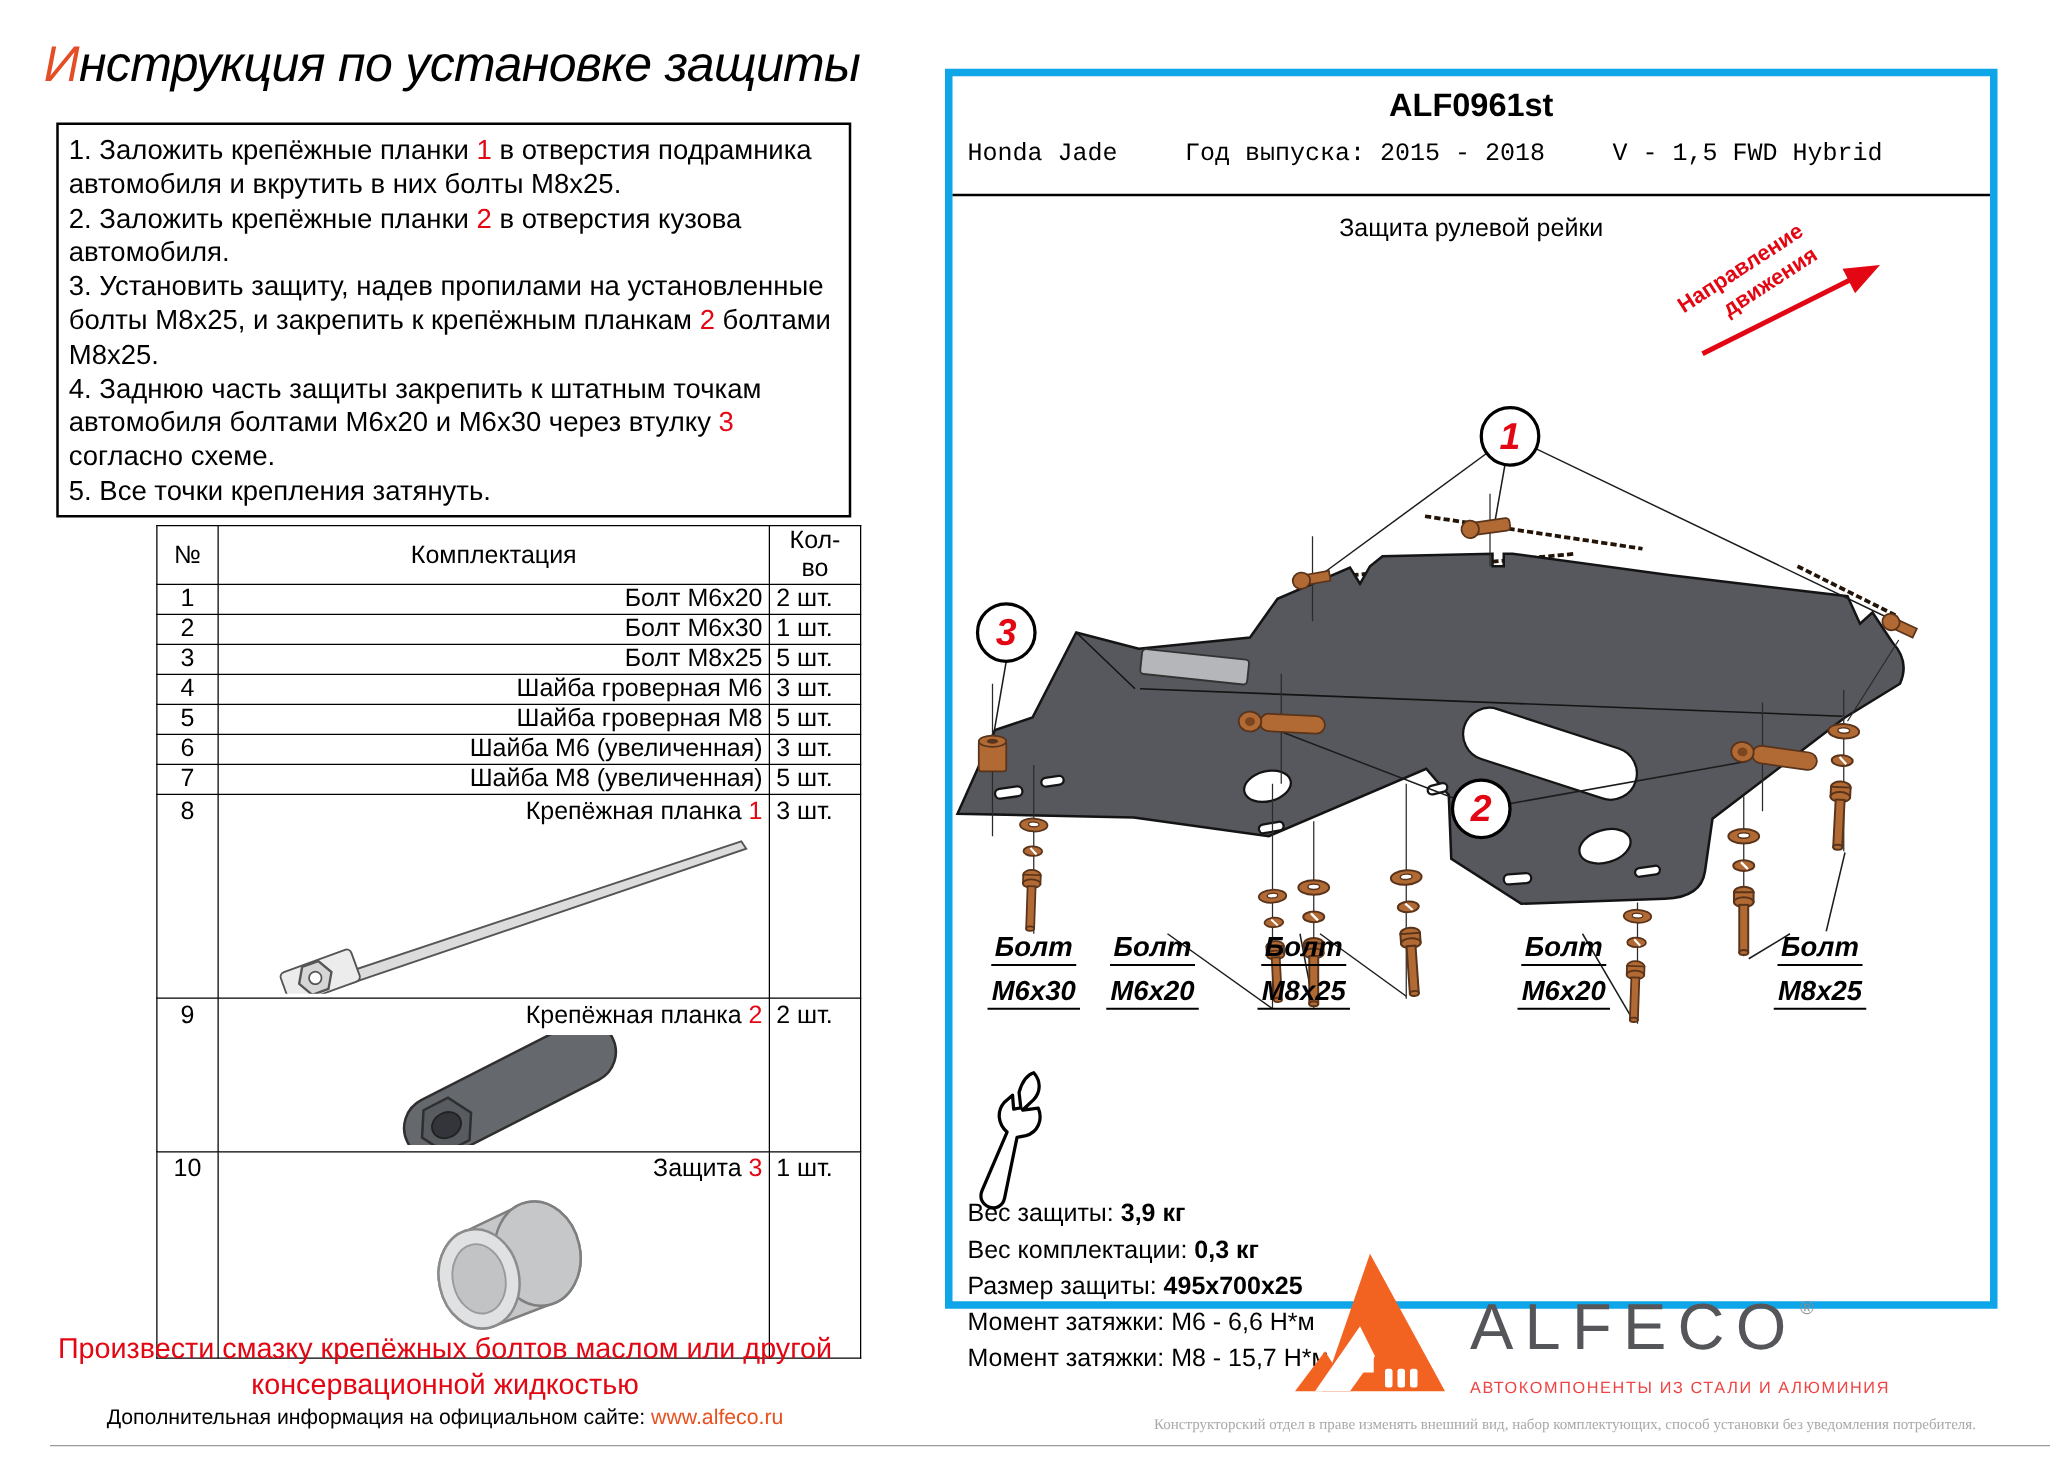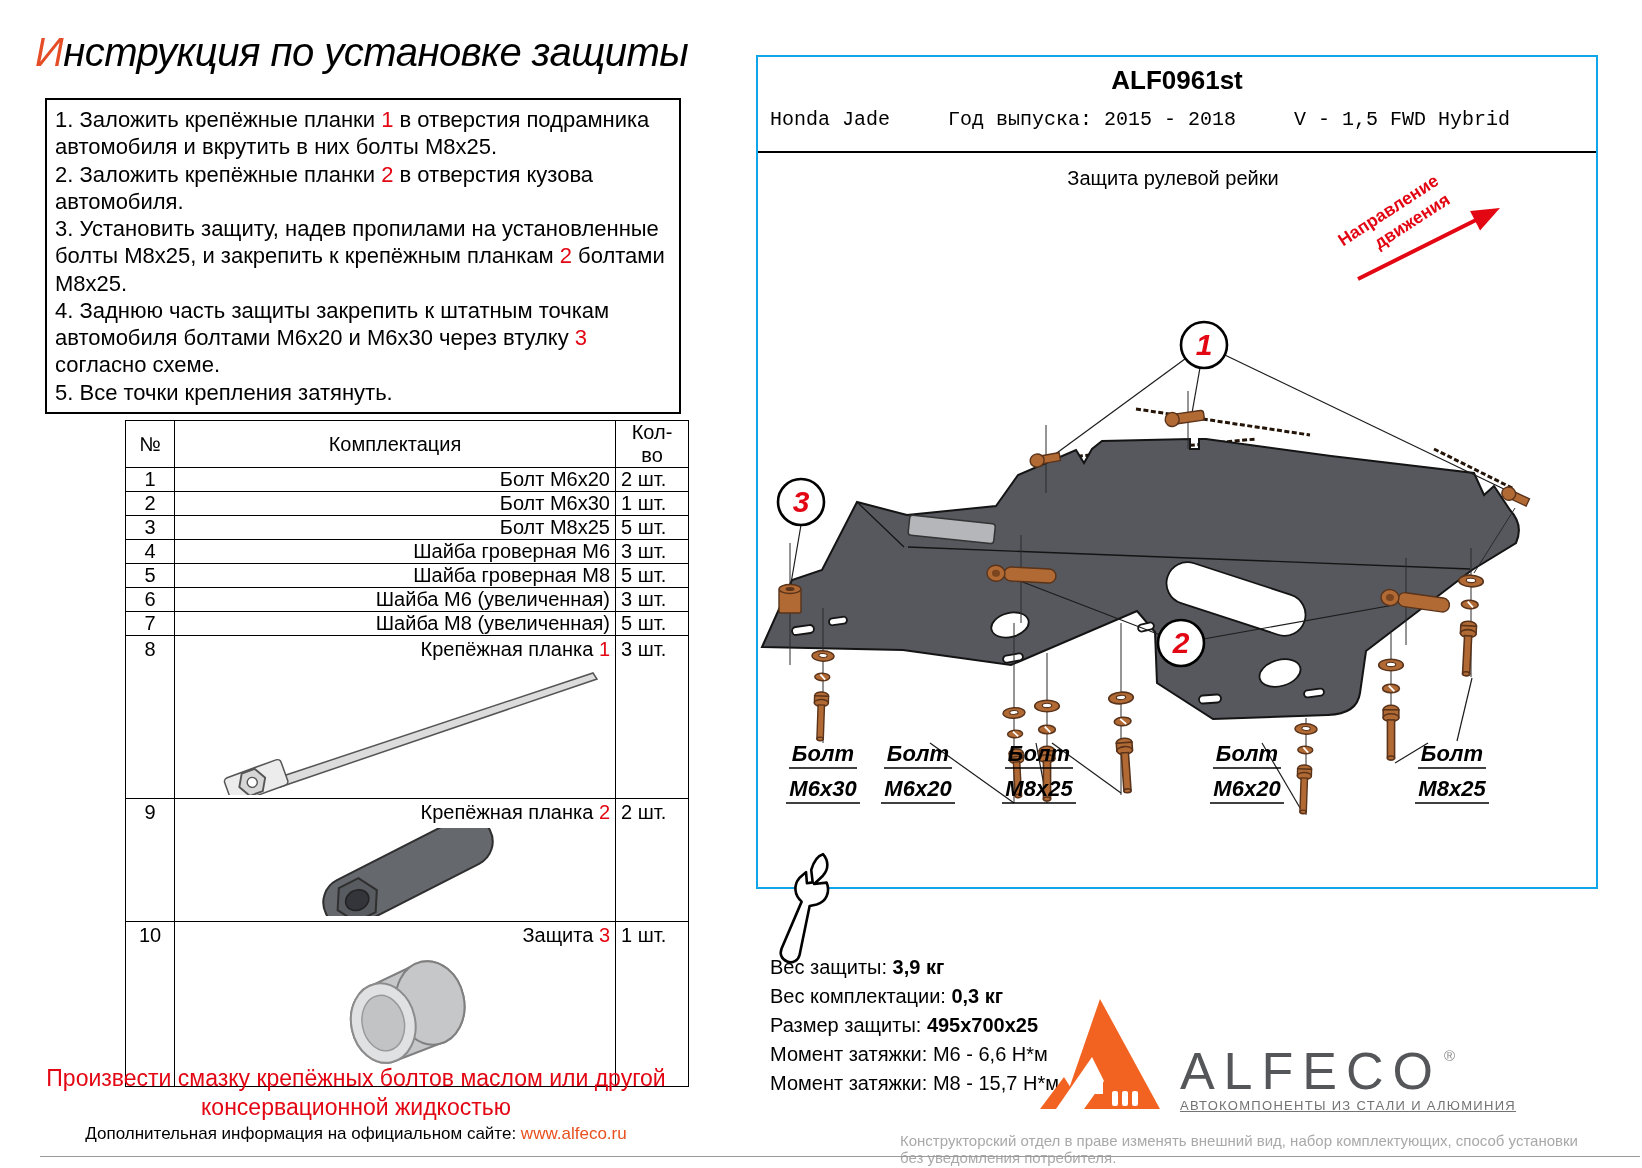--- a/index.html
+++ b/index.html
@@ -16,42 +16,42 @@
   .col-num{width:38px;text-align:center;}
   .col-name{width:362px;text-align:right;}
   .col-qty{width:62px;text-align:left;}
   .r-std td{height:23px;}
   .img-row td{vertical-align:top;padding-top:2px;}
   .pimg{display:block;margin:4px auto 0 auto;}
   .note-red{position:absolute;left:45px;top:1064px;width:622px;text-align:center;color:#e30613;font-size:23px;line-height:1.25;}
   .footer-line{position:absolute;left:45px;top:1124px;width:622px;text-align:center;font-size:17px;}
   .footer-link{color:#e8501e;text-decoration:none;}
   
-  .panel{position:absolute;left:756px;top:55px;width:842px;height:834px;border:2px solid #0ea5e9;box-sizing:border-box;}
+  .panel{position:absolute;left:756px;top:55px;width:842px;height:992px;border:6px solid #0ea5e9;box-sizing:border-box;}
   .panel-header{height:88px;border-bottom:2px solid #000;box-sizing:border-box;}
   .panel-code{text-align:center;font-size:26px;font-weight:bold;margin-top:8px;}
   .panel-info{display:flex;justify-content:space-between;font-size:20px;margin-top:12px;padding:0 86px 0 12px;font-family:Liberation Mono, monospace;}
   .panel-body{position:relative;height:982px;}
   svg.diagram{position:absolute;left:0;top:0;}
   svg text{font-family:"Liberation Sans",sans-serif;}
   .cu{fill:#b26a35;stroke:#59331a;stroke-width:1.4;}
   .lead{stroke:#1c1c1c;stroke-width:1.2;fill:none;}
   .axis{stroke:#2a2a2a;stroke-width:1;fill:none;}
   .hole{fill:#ffffff;stroke:#141414;stroke-width:1.8;}
   .bolt-label{font-size:22px;font-style:italic;font-weight:600;text-anchor:middle;fill:#000;}
   .ul{stroke:#000;stroke-width:1.6;}
   .specs{position:absolute;left:12px;top:800px;font-size:20px;line-height:29px;}
   .spec-value.b{font-weight:bold;}
   .logo{position:absolute;right:80px;bottom:22px;display:flex;align-items:flex-end;}
   .logo-text{margin-left:16px;}
   .logo-word-row{display:flex;align-items:flex-start;}
   .logo-word{font-size:52px;font-weight:normal;color:#55565a;letter-spacing:9px;line-height:0.95;}
   .logo-reg{font-size:15px;color:#8a8b8d;margin-left:2px;}
-  .logo-tag{font-size:13px;color:#737373;letter-spacing:1.3px;margin-top:2px;text-decoration:underline;}
-  .disclaimer{position:absolute;top:1132px;left:900px;width:704px;text-align:left;font-size:15px;color:#a9a9a9;}
+  .logo-tag{font-size:13px;color:#ef4444;letter-spacing:1.3px;margin-top:15px;}
+  .disclaimer{position:absolute;top:1132px;left:900px;width:704px;text-align:center;font-size:12px;color:#a9a9a9;font-family:Liberation Serif, serif;}
   .bottom-rule{position:absolute;top:1156px;left:40px;width:1600px;border-top:1.5px solid #9b9b9b;}
 </style>
 </head>
 <body>
 
 <div class="doc-title"><span style="color: rgb(228, 77, 38);">И</span><span>нструкция по установке защиты</span></div>
 
 <div class="instr-box">
   <div><span>1. Заложить крепёжные планки </span><span style="color: rgb(227, 6, 19);">1</span><span> в отверстия подрамника автомобиля и вкрутить в них болты М8х25.</span></div>
   <div><span>2. Заложить крепёжные планки </span><span style="color: rgb(227, 6, 19);">2</span><span> в отверстия кузова автомобиля.</span></div>

